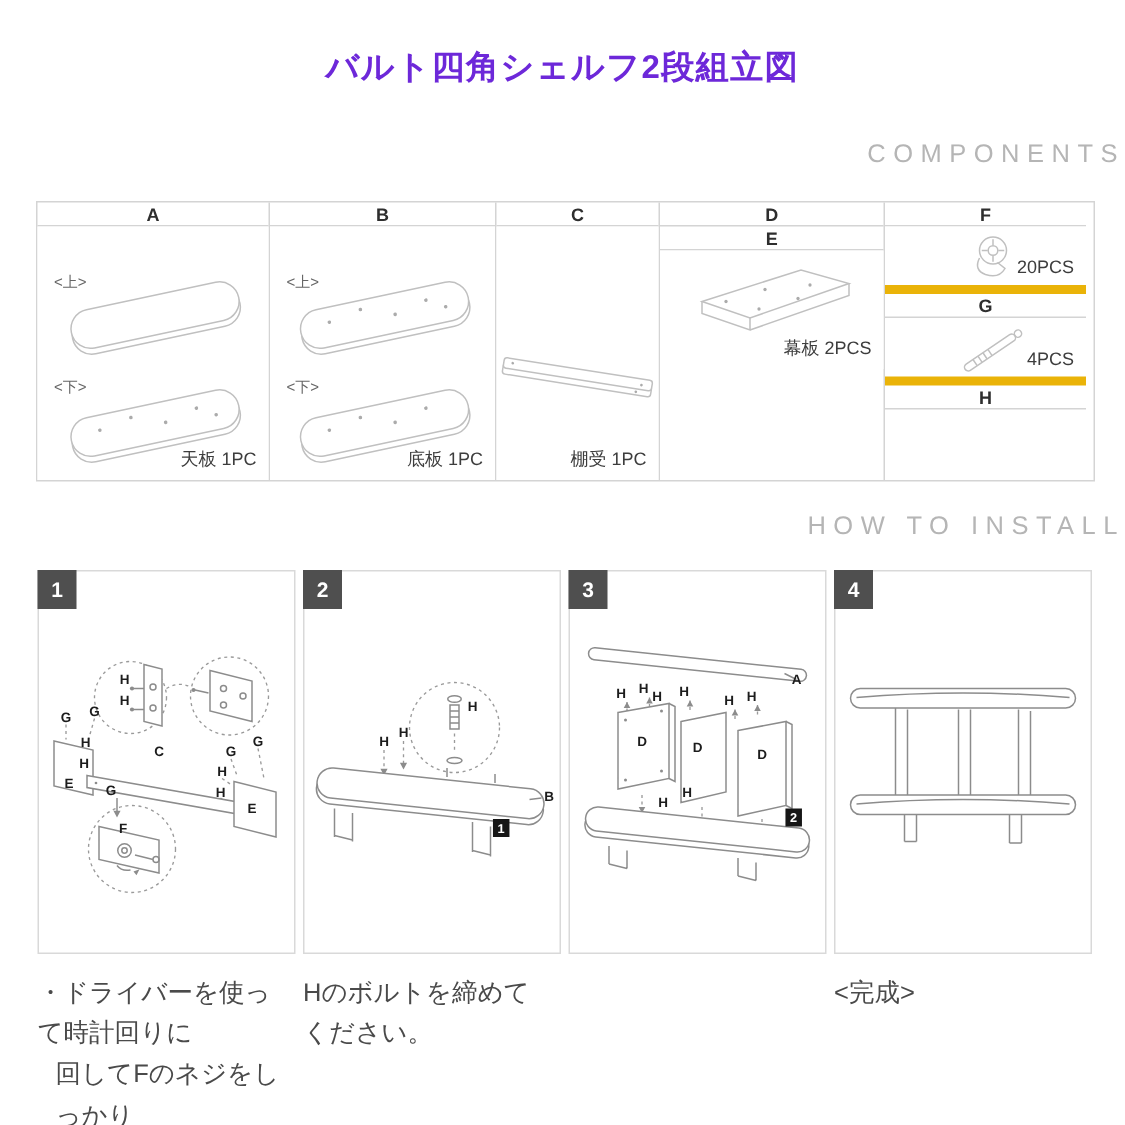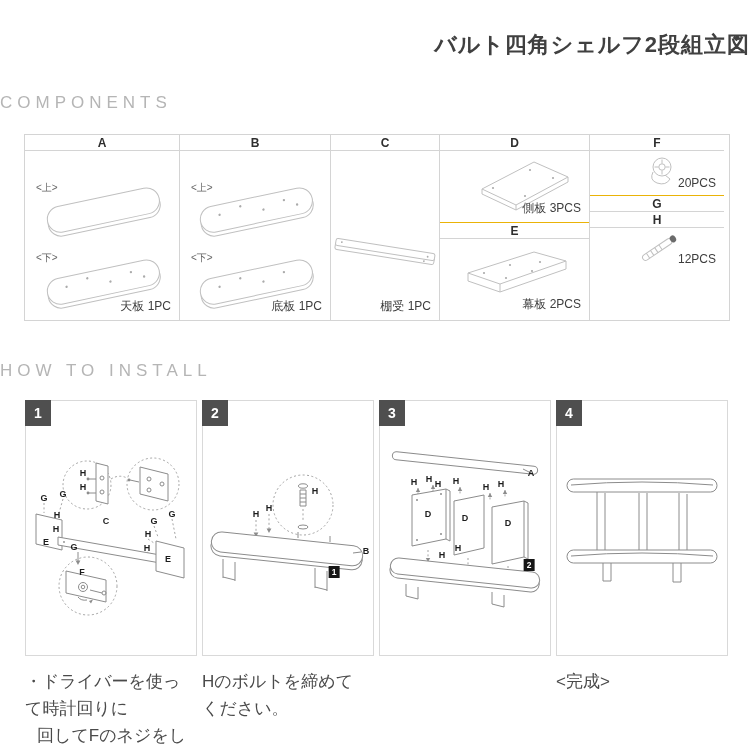--- a/index.html
+++ b/index.html
@@ -1,36 +1,36 @@
 <!DOCTYPE html>
 <html><head>
 <meta charset="utf-8">
 <style>
   * { margin:0; padding:0; box-sizing:border-box; }
   html,body { width:750px; height:750px; background:#ffffff;
     font-family:"Liberation Sans","DejaVu Sans",sans-serif; color:#333; }
   .page { position:relative; width:750px; height:750px; overflow:hidden; }
 
-  .title { text-align:right; font-size:22px; font-weight:bold; color:#404040;
+  .title { text-align:center; font-size:22px; font-weight:bold; color:#6d28d9;
     padding-top:30px; letter-spacing:1px; }
-  .section-title { text-align:left; font-size:17px; color:#b5b5b5;
+  .section-title { text-align:right; font-size:17px; color:#b5b5b5;
     letter-spacing:5px; margin-top:33px; }
 
   
   .components { display:flex; width:706px; margin:21px 0 0 24px;
     border:1px solid #d4d4d4; background:#fff; }
   .comp-col { display:flex; flex-direction:column; border-right:1px solid #d4d4d4; }
   .comp-col:last-child { border-right:none; }
   .w-a{width:155px} .w-b{width:151px} .w-c{width:109px} .w-d{width:150px} .w-f{width:134px}
   .cell-header { height:16px; line-height:16px; text-align:center; font-weight:bold;
     font-size:12px; color:#2e2e2e; border-bottom:1px solid #d4d4d4; }
   .cell-body { position:relative; background:#fff; }
   .h-main{height:169px} .h-d{height:72px} .h-e{height:79px}
   .h-f{height:45px} .h-g{height:45px} .h-h{height:43px}
-  .bb { border-bottom:1px solid #eab308; }
+  .bb { border-bottom:6px solid #eab308; }
   .cell-body svg { position:absolute; left:0; top:0; }
   .view-label { position:absolute; font-size:10px; color:#666; }
   .part-label { position:absolute; right:8px; bottom:5px; font-size:12px; color:#3d3d3d; }
 
   .ln   { fill:none; stroke:#c0c0c0; stroke-width:1; }
   .lnf  { fill:#ffffff; stroke:#c0c0c0; stroke-width:1; }
   .dot  { fill:#ababab; }
 
   
   .steps { display:flex; gap:5px; margin:19px 0 0 25px; }
@@ -127,31 +127,20 @@
               <circle class="dot" cx="97" cy="99" r="0.9"></circle>
             <circle class="dot" cx="94" cy="104" r="0.9"></circle>
           </g>
         </svg>
         <span class="part-label">棚受 1PC</span>
       </div>
     </div>
 
     <div class="comp-col w-d">
       <div class="cell-header">D</div>
-      <div class="cell-body h-d bb">
-        <svg width="150" height="72" viewBox="0 0 150 72">
-          <path class="lnf" d="M42 38 L94 11 L128 26 L76 54 Z"></path>
-          <path class="ln" d="M42 38 l0 5 L76 59 L76 54 M76 59 L128 31 l0 -5"></path>
-          <circle class="dot" cx="53" cy="37" r="1.1"></circle>
-            <circle class="dot" cx="90" cy="19" r="1.1"></circle>
-          <circle class="dot" cx="113" cy="27" r="1.1"></circle>
-            <circle class="dot" cx="85" cy="45" r="1.1"></circle>
-        </svg>
-        <span class="part-label">側板 3PCS</span>
-      </div>
       <div class="cell-header">E</div>
       <div class="cell-body h-e">
         <svg width="150" height="79" viewBox="0 0 150 79">
           <path class="lnf" d="M28 34 L94 13 L126 22 L60 45 Z"></path>
           <path class="ln" d="M28 34 l0 8 L60 53 l0 -8 M60 53 L126 30 l0 -8"></path>
           <circle class="dot" cx="44" cy="34" r="1.1"></circle>
             <circle class="dot" cx="70" cy="26" r="1.1"></circle>
           <circle class="dot" cx="100" cy="23" r="1.1"></circle>
             <circle class="dot" cx="66" cy="39" r="1.1"></circle>
           <circle class="dot" cx="92" cy="32" r="1.1"></circle>
@@ -165,35 +154,35 @@
       <div class="cell-body h-f bb">
         <svg width="134" height="45" viewBox="0 0 134 45">
           <circle class="ln" cx="72" cy="16" r="9"></circle>
           <circle class="ln" cx="72" cy="16" r="3.2"></circle>
           <path class="ln" d="M72 8.5 v4 M72 19.5 v4 M64.5 16 h4 M75.5 16 h4"></path>
           <path class="ln" d="M63 21 q-4 8 4 11 q9 3 13 -4 l-5 -4"></path>
         </svg>
         <span class="part-label">20PCS</span>
       </div>
       <div class="cell-header">G</div>
+      <div class="cell-body h-g bb">
+        <svg width="134" height="45" viewBox="0 0 134 45">
+          <g transform="rotate(-34 70 23)">
+            <rect class="ln" x="50" y="20.5" width="40" height="5" rx="2.5"></rect>
+            <path class="ln" d="M58 20.5 v5 M62 20.5 v5 M66 20.5 v5 M70 20.5 v5"></path>
+            <circle class="ln" cx="92.5" cy="23" r="2.4"></circle>
+          </g>
+        </svg>
+        <span class="part-label">4PCS</span>
+      </div>
       <div class="cell-header">H</div>
-      <div class="cell-body h-h">
-        <svg width="134" height="43" viewBox="0 0 134 43">
-          <g transform="rotate(-34 68 21)">
-            <rect class="ln" x="50" y="18" width="34" height="6" rx="3"></rect>
-            <path class="ln" d="M56 18 v6 M61 18 v6 M66 18 v6 M71 18 v6"></path>
-            <ellipse cx="86" cy="21" rx="3" ry="3.6" fill="#6b6b6b"></ellipse>
-          </g>
-        </svg>
-        <span class="part-label">12PCS</span>
-      </div>
     </div>
   </div>
 
-  <div class="section-title" style="margin-top:40px">HOW TO INSTALL</div>
+  <div class="section-title" style="margin-top:20px">HOW TO INSTALL</div>
 
   <div class="steps">
 
     <div class="step-panel">
       <div class="step-num">1</div>
       <div class="diagram">
         <svg width="170" height="254" viewBox="0 0 170 254">
           <circle class="dsh" cx="61" cy="84" r="24"></circle>
           <circle class="dsh" cx="127" cy="83" r="26"></circle>
           <circle class="dsh" cx="62" cy="185" r="29"></circle>

